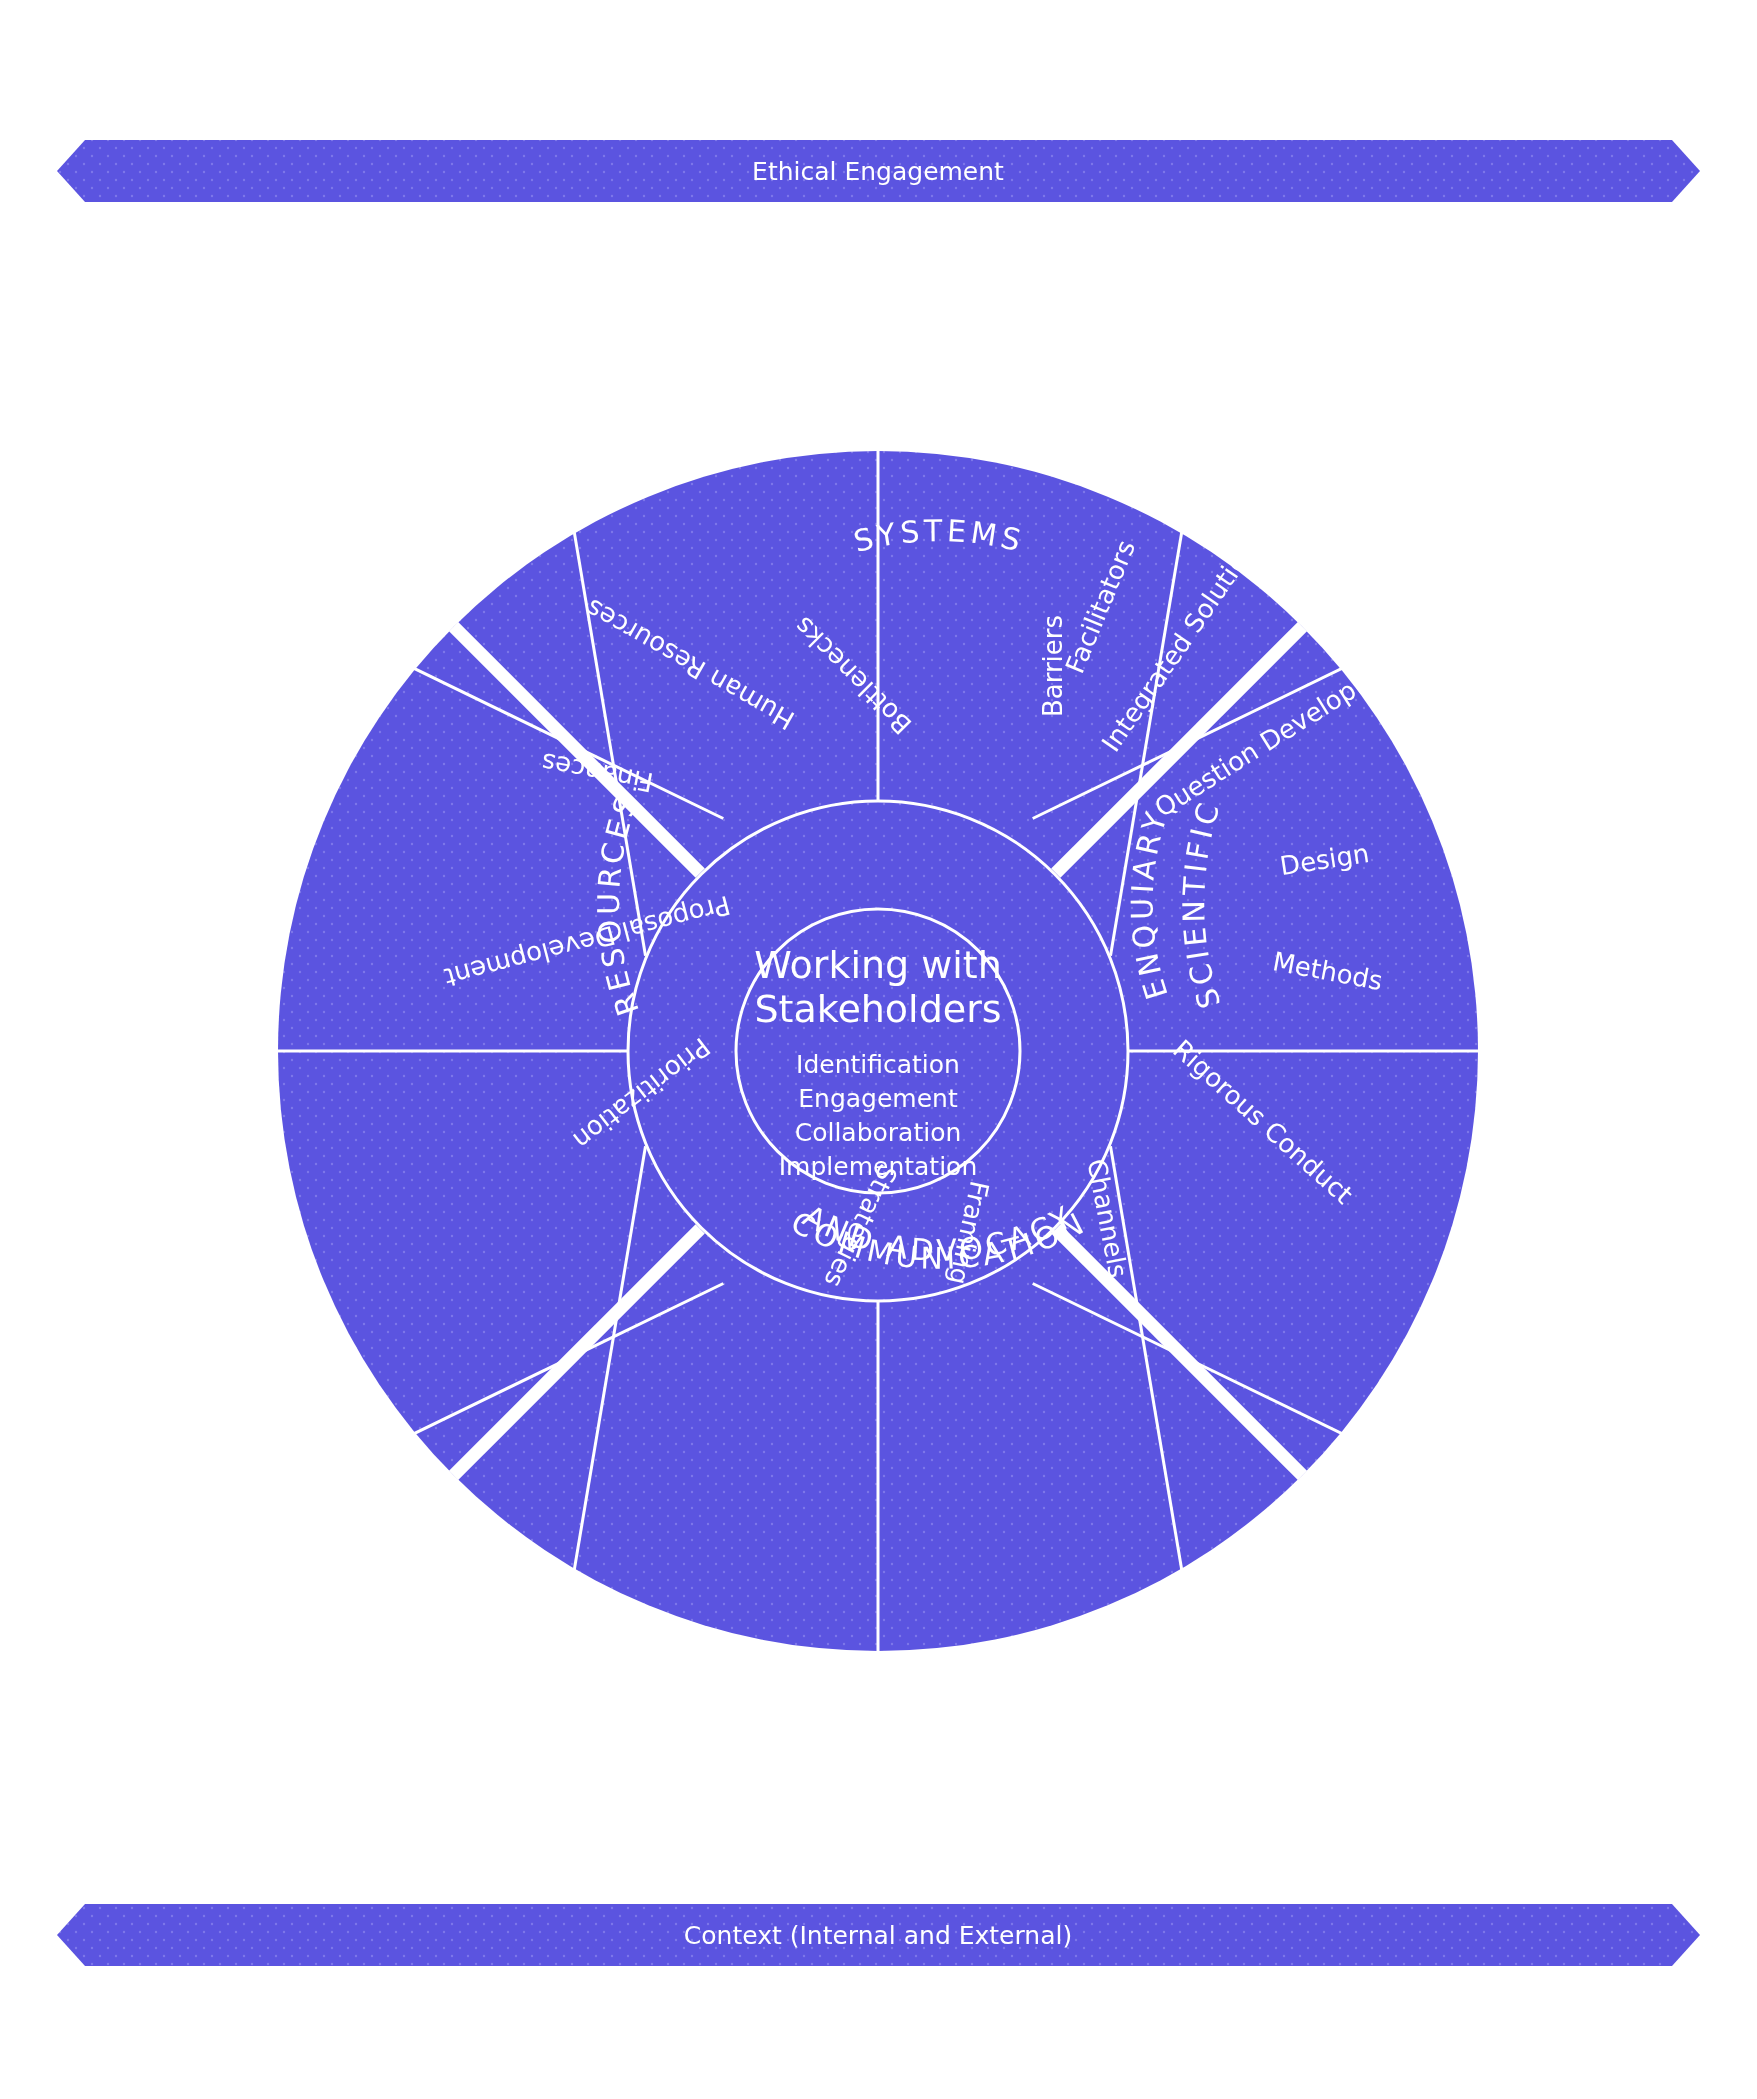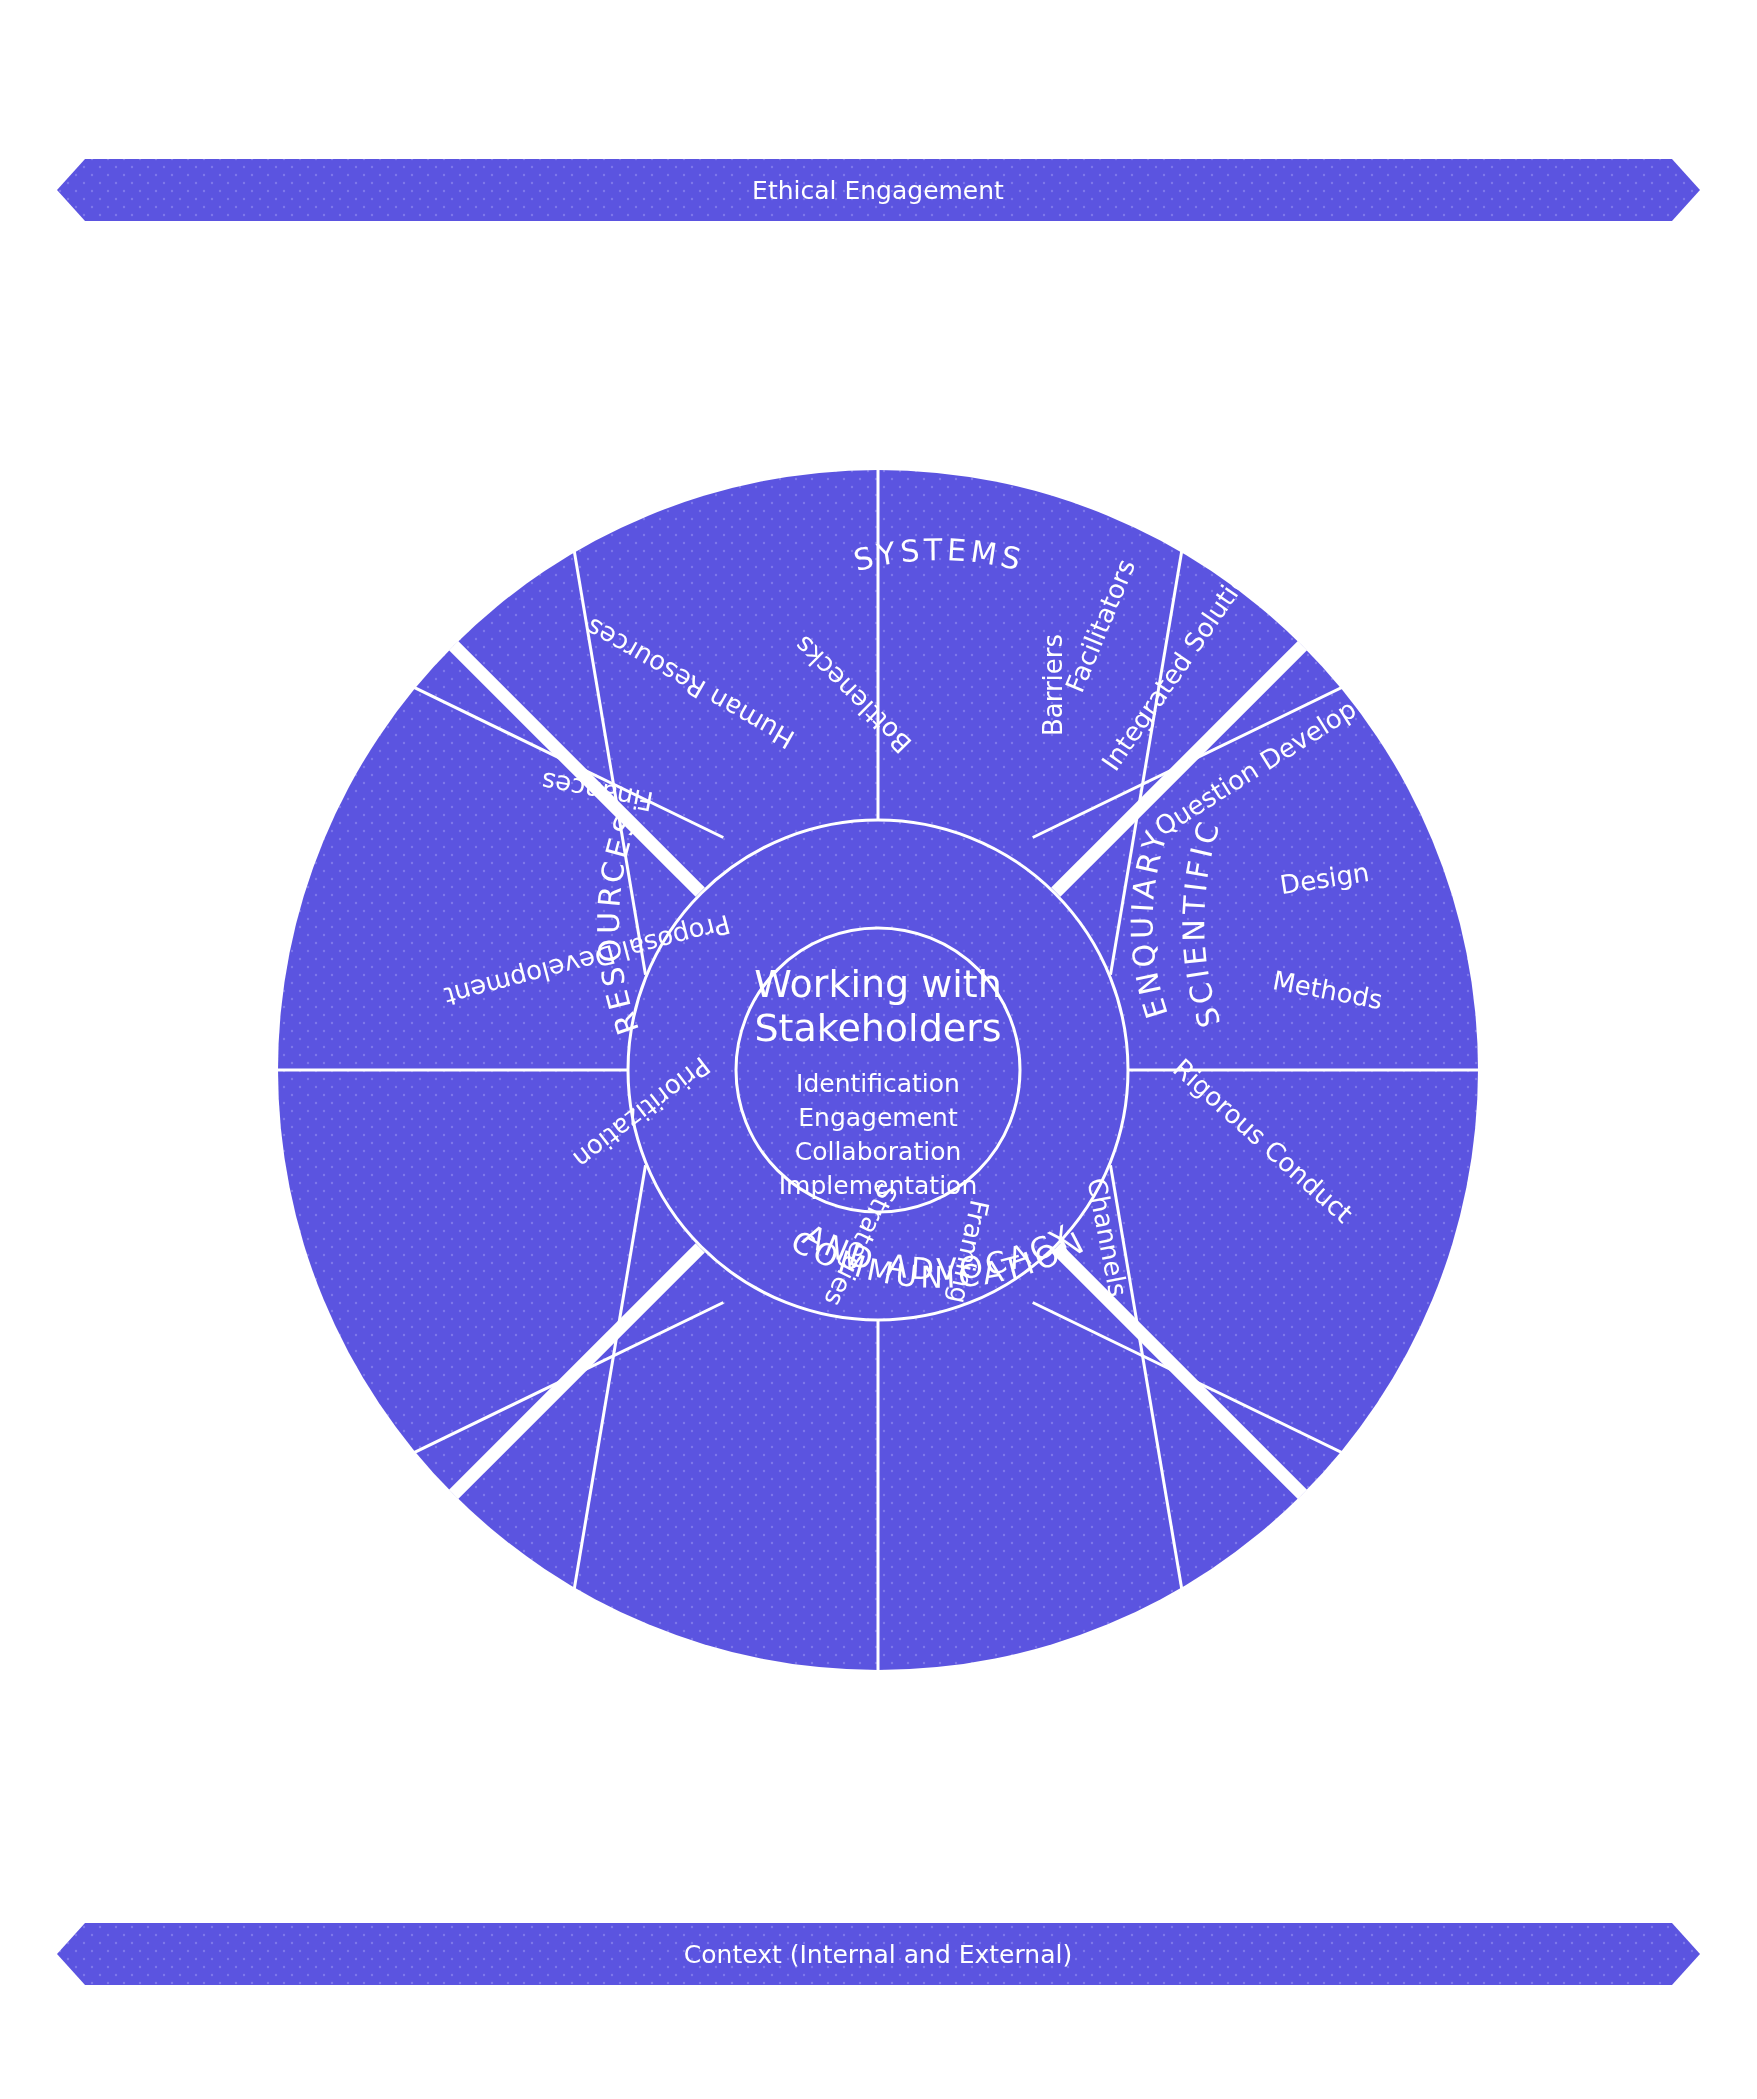--- a/index.html
+++ b/index.html
@@ -2,21 +2,21 @@
 <html><head>
 <meta charset="utf-8">
 <style>
   html,body{margin:0;padding:0;background:#ffffff;}
   body{
     width:1757px;height:2099px;
     font-family:"DejaVu Sans", sans-serif;
     overflow:hidden;
     position:relative;
   }
-  #stage{position:absolute;inset:0;margin-top:19px;}
+  #stage{position:absolute;inset:0;}
   svg.wheel{display:block;}
   .banner-text{
     fill:#ffffff;
     font-family:"DejaVu Sans", sans-serif;
     font-size:25px;
     text-anchor:middle;
     dominant-baseline:middle;
   }
   .seg-label{
     fill:#ffffff;

